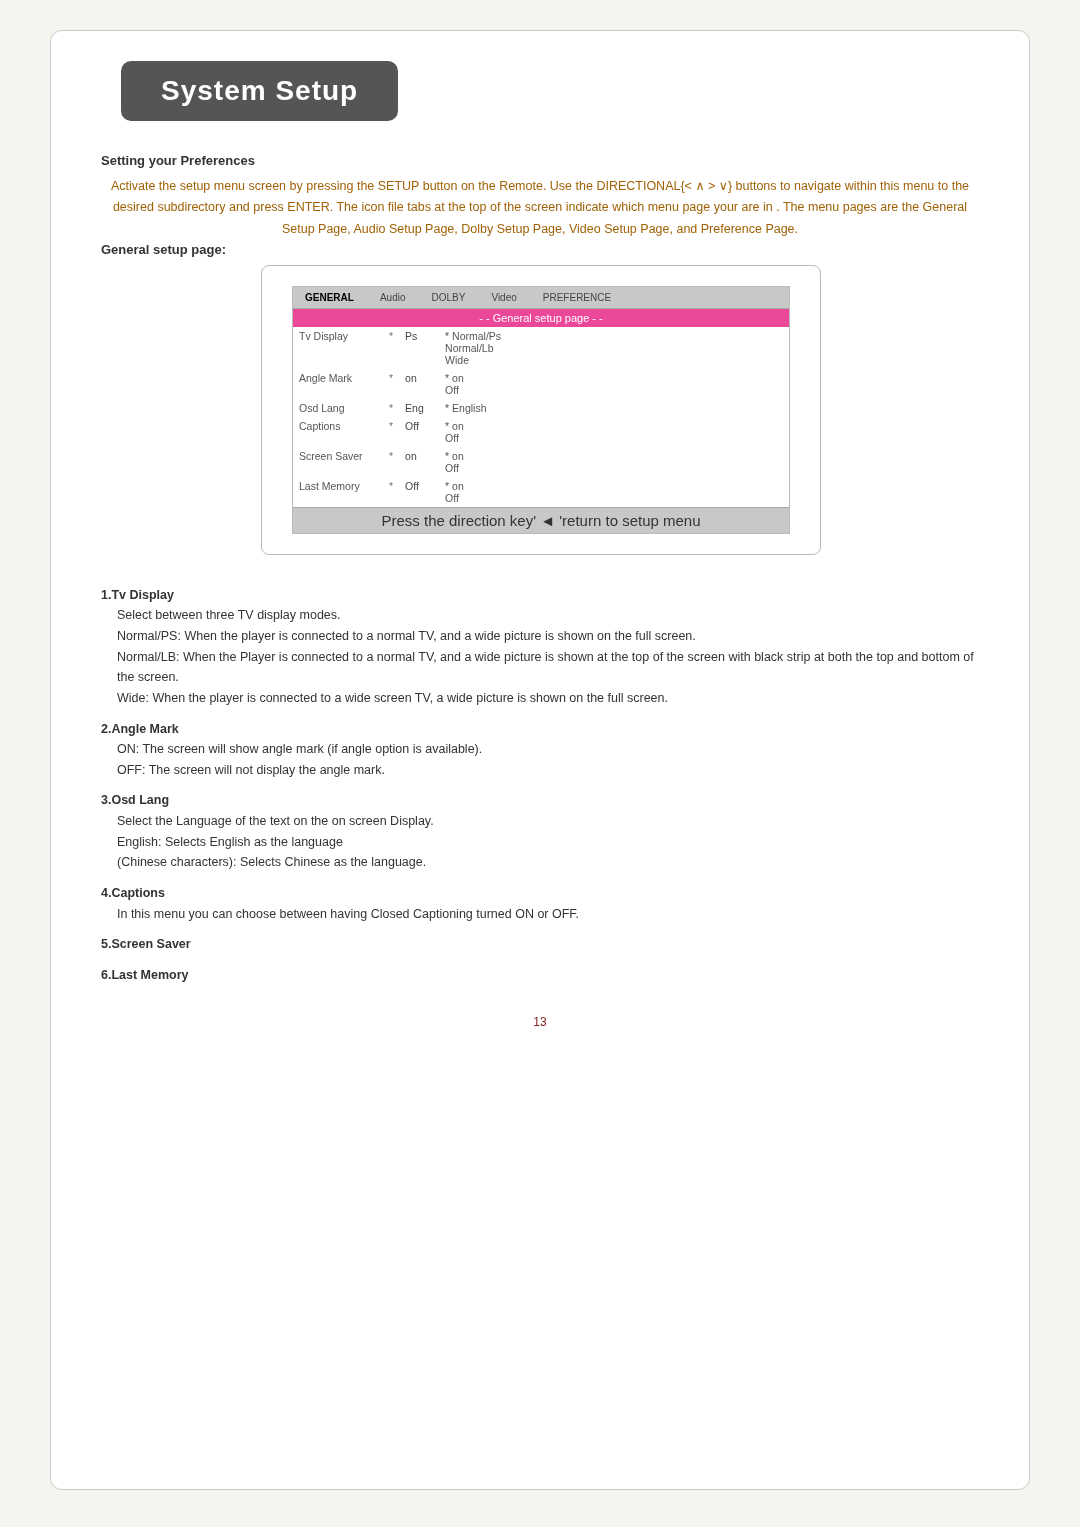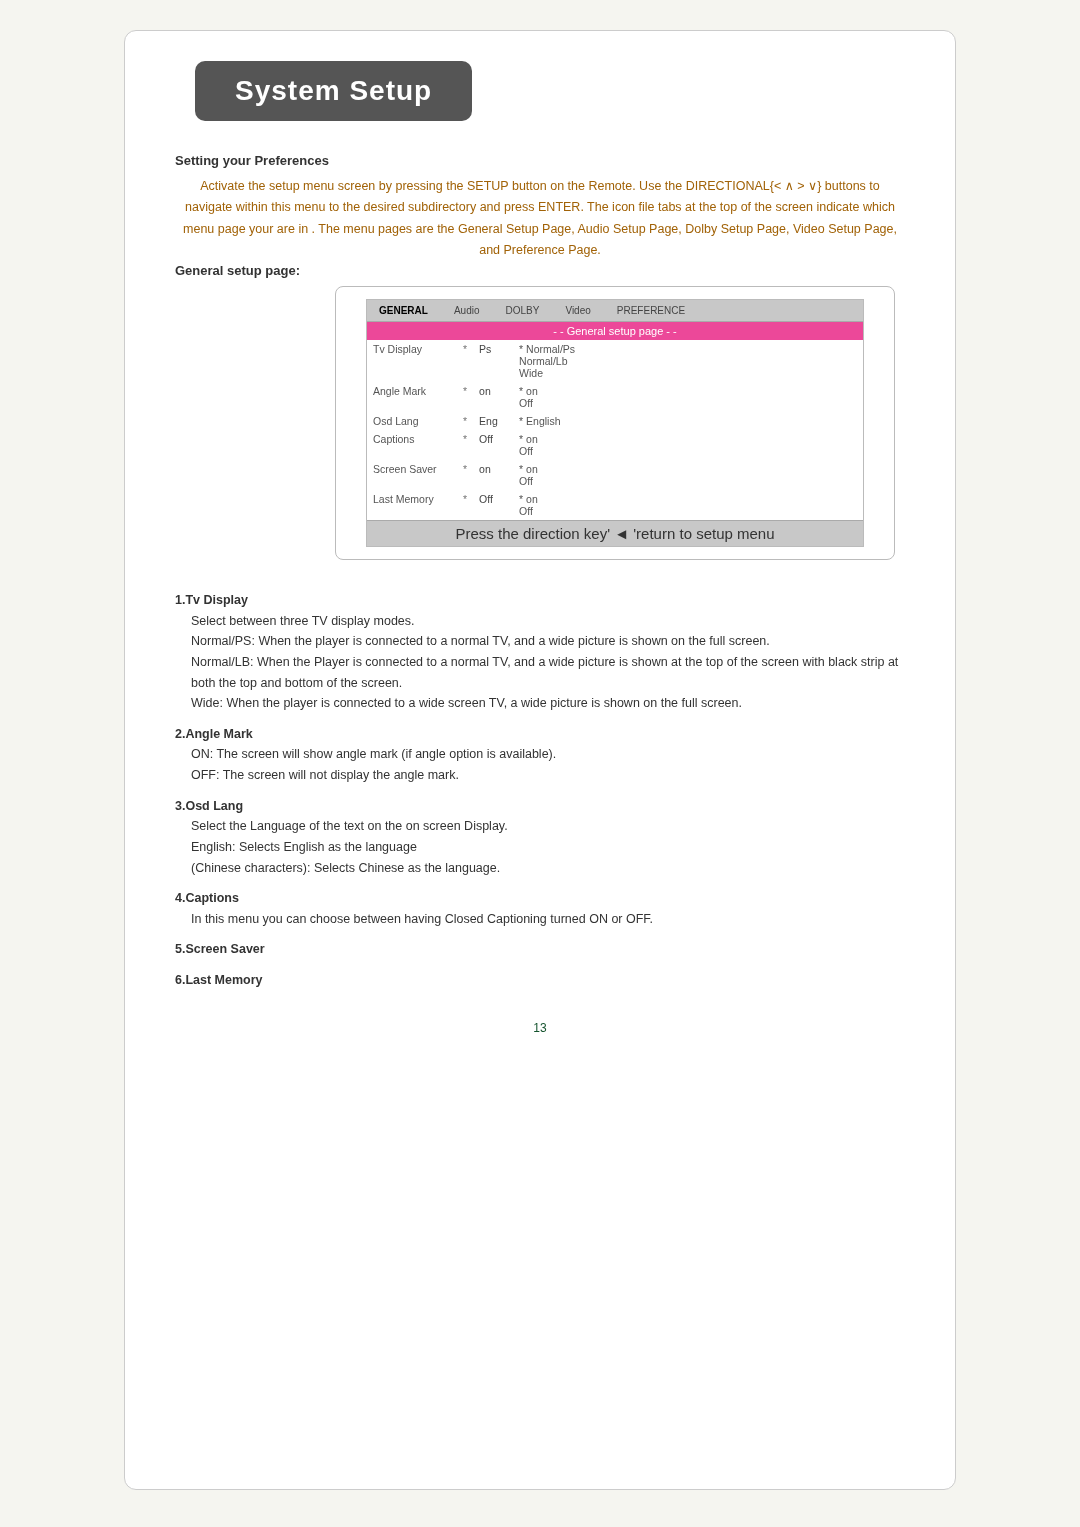--- a/index.html
+++ b/index.html
@@ -14,21 +14,21 @@
       display: flex;
       justify-content: center;
       align-items: flex-start;
       padding: 30px;
     }
 
     .page-container {
       background: #ffffff;
       border: 1px solid #ccc;
       border-radius: 12px;
-      width: 832px;
+      width: 980px;
       min-height: 1460px;
       padding: 30px 50px;
       position: relative;
     }
 
     .title-banner {
       background: #555;
       border-radius: 10px;
       padding: 14px 40px;
       display: inline-block;
@@ -53,21 +53,21 @@
     .intro-text {
       font-size: 12.5px;
       line-height: 1.7;
       color: #a16207;
       text-align: center;
     }
 
     .setup-screen-container {
       border: 1px solid #bbb;
       border-radius: 8px;
-      padding: 12px 30px;
+      padding: 20px 30px;
       margin-bottom: 30px;
       margin-left: 160px;
       width: 560px;
     }
 
     .screen-body {
       border: 1px solid #bbb;
       padding: 0;
       font-size: 11px;
     }
@@ -156,21 +156,21 @@
 
     .item-body {
       padding-left: 16px;
       color: #333;
     }
 
     .page-number {
       text-align: center;
       font-size: 12px;
       margin-top: 30px;
-      color: #14532d;
+      color: #7f1d1d;
     }
   </style>
 </head>
 <body>
 
 <div class="page-container">
 
   
   <div class="title-banner">
     <h1>System Setup</h1>

